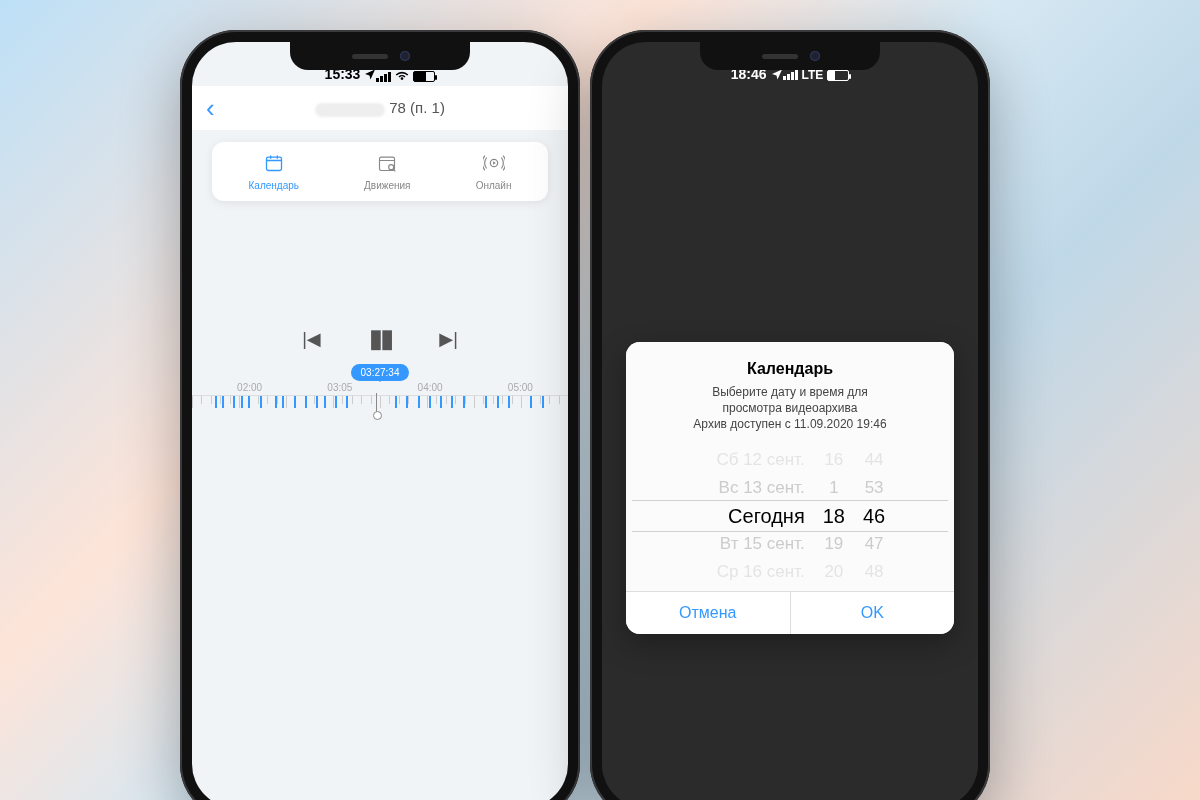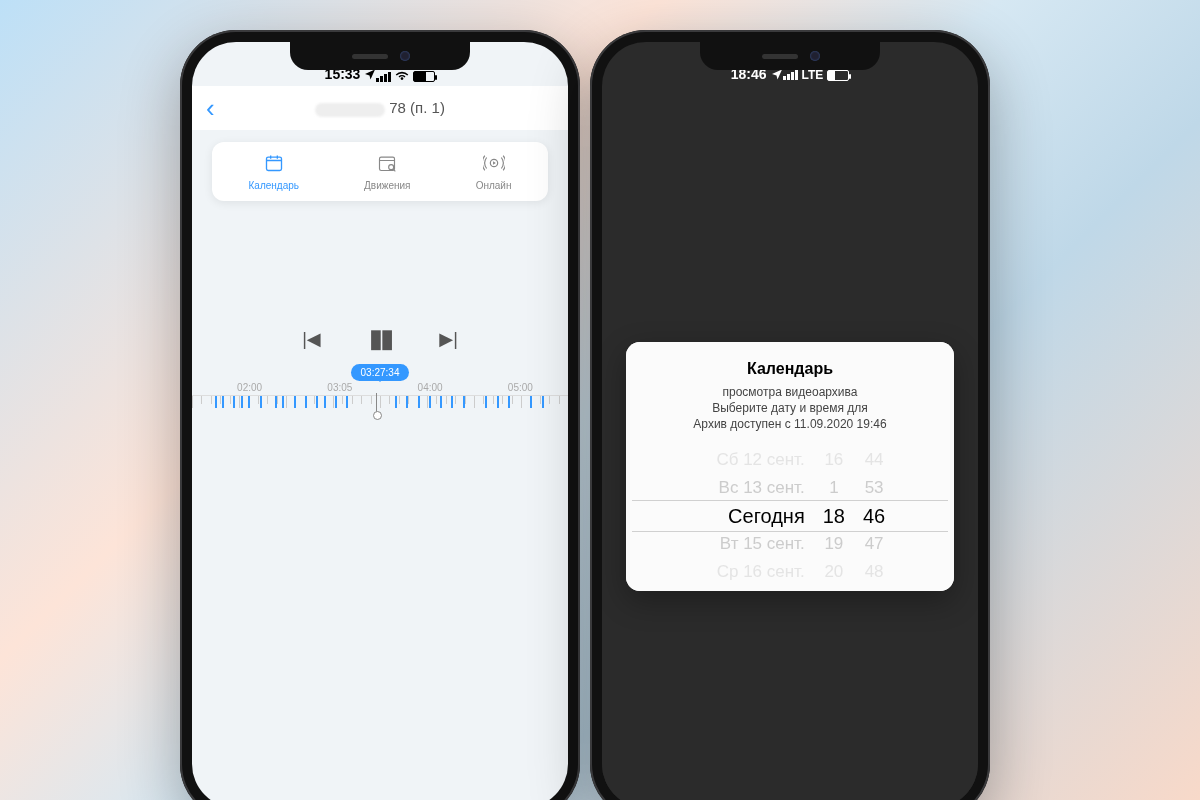--- a/index.html
+++ b/index.html
@@ -336,22 +336,22 @@
             <i style="width:35%"></i>
           </span>
     </div>
   </div>
   <div class="dark-fill"></div>
 
   <div class="sheet">
     <div class="sheet-body">
       <div class="sheet-title">Календарь</div>
       <div class="sheet-msg">
+        <div>Выберите дату и время для</div>
         <div>просмотра видеоархива</div>
-        <div>Выберите дату и время для</div>
         <div>Архив доступен с 11.09.2020 19:46</div>
       </div>
     </div>
     <div class="picker">
       <div class="picker-sel"></div>
       <div class="picker-col date">
         <span class="fade2">Сб 12 сент.</span>
         <span class="fade1">Вс 13 сент.</span>
         <span class="sel">Сегодня</span>
         <span class="fade1">Вт 15 сент.</span>
@@ -365,15 +365,19 @@
         <span class="fade2">20</span>
       </div>
       <div class="picker-col">
         <span class="fade2">44</span>
         <span class="fade1">53</span>
         <span class="sel">46</span>
         <span class="fade1">47</span>
         <span class="fade2">48</span>
       </div>
     </div>
+    <div class="sheet-btns">
+      <div>Отмена</div>
+      <div>OK</div>
+    </div>
   </div>
  </div>
 </div>
 
 </body></html>

